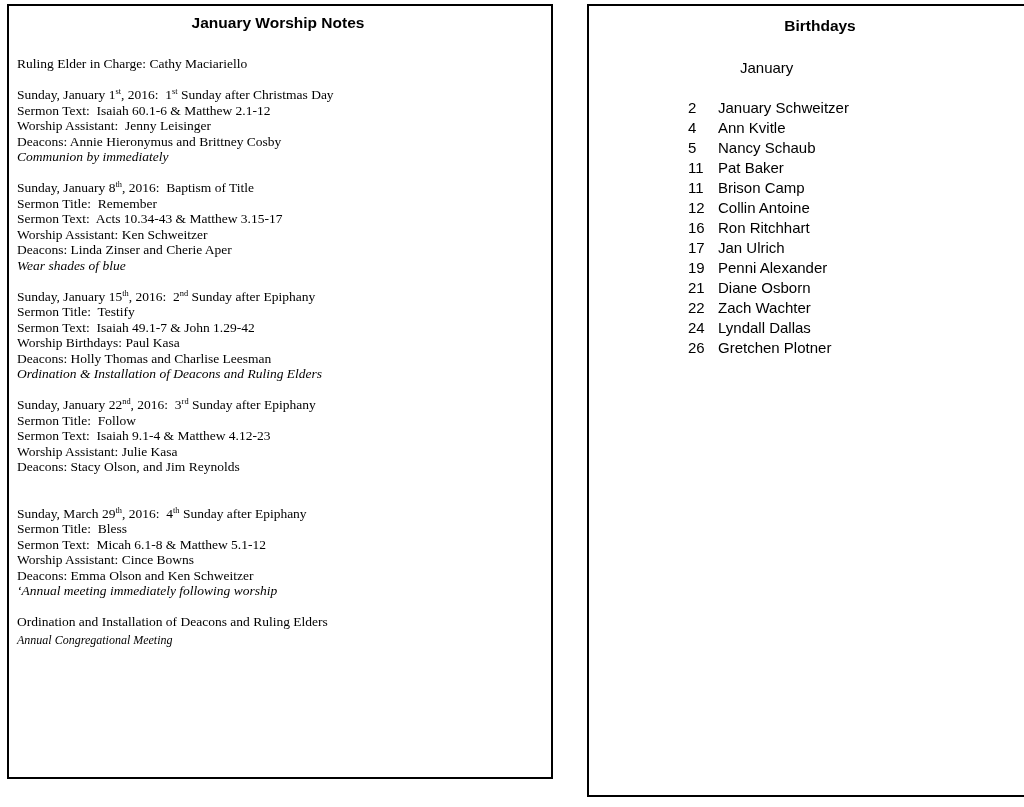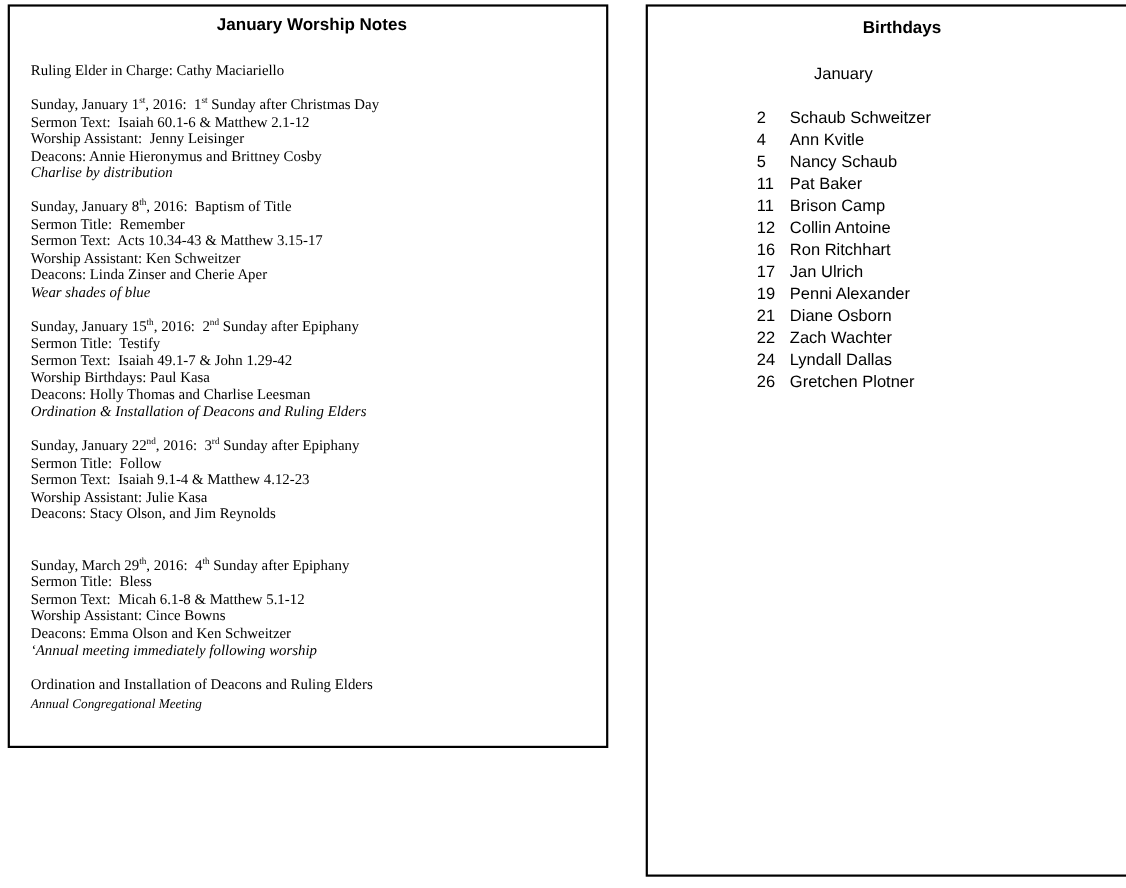--- a/index.html
+++ b/index.html
@@ -11,22 +11,22 @@
     color:#000;
     font-family:"Liberation Serif", serif;
   }
   .panel {
     position:absolute;
     background:#fff;
     border:2px solid #000;
   }
   .worship-panel {
     left:7px; top:4px;
-    width:546px; height:676px;
-    padding:8px 12px 0 19px;
+    width:546px; height:775px;
+    padding:8px 12px 0 8px;
   }
   .birthdays-panel {
     left:587px; top:4px;
     width:466px; height:793px;
     padding:11px 0 0 0;
   }
   .panel-title {
     font-family:"Liberation Sans", sans-serif;
     font-weight:bold;
     font-size:15.5px;
@@ -90,21 +90,21 @@
 <div class="panel worship-panel">
   <div class="panel-title">January Worship Notes</div>
   <div class="worship-body">
     <div class="line">Ruling Elder in Charge: Cathy Maciariello</div>
     <div>
         <div class="service">
           <div class="line"><span>Sunday, January 1</span><sup>st</sup><span>, 2016:  1</span><sup>st</sup><span> Sunday after Christmas Day</span></div>
           <div class="line">Sermon Text:  Isaiah 60.1-6 &amp; Matthew 2.1-12</div>
           <div class="line">Worship Assistant:  Jenny Leisinger</div>
           <div class="line">Deacons: Annie Hieronymus and Brittney Cosby</div>
-          <div class="line note">Charlise by distribution</div>
+          <div class="line note">Communion by immediately</div>
         </div>
         <div class="service">
           <div class="line"><span>Sunday, January 8</span><sup>th</sup><span>, 2016:  Baptism of Title</span></div>
           <div class="line">Sermon Title:  Remember</div>
           <div class="line">Sermon Text:  Acts 10.34-43 &amp; Matthew 3.15-17</div>
           <div class="line">Worship Assistant: Ken Schweitzer</div>
           <div class="line">Deacons: Linda Zinser and Cherie Aper</div>
           <div class="line note">Wear shades of blue</div>
         </div>
         <div class="service">
@@ -137,21 +137,21 @@
     </div>
   </div>
 </div>
 
 <div class="panel birthdays-panel">
   <div class="panel-title">Birthdays</div>
   <div class="month-label">January</div>
   <div class="birthday-list">
       <div class="bday-row">
         <span class="bday-day">2</span>
-        <span class="bday-name">Schaub Schweitzer</span>
+        <span class="bday-name">January Schweitzer</span>
       </div>
       <div class="bday-row">
         <span class="bday-day">4</span>
         <span class="bday-name">Ann Kvitle</span>
       </div>
       <div class="bday-row">
         <span class="bday-day">5</span>
         <span class="bday-name">Nancy Schaub</span>
       </div>
       <div class="bday-row">

